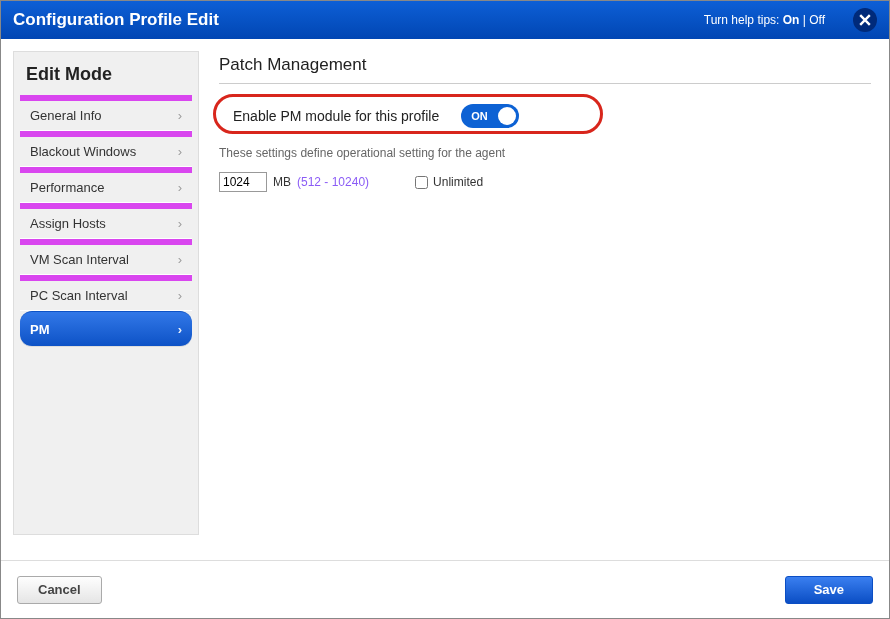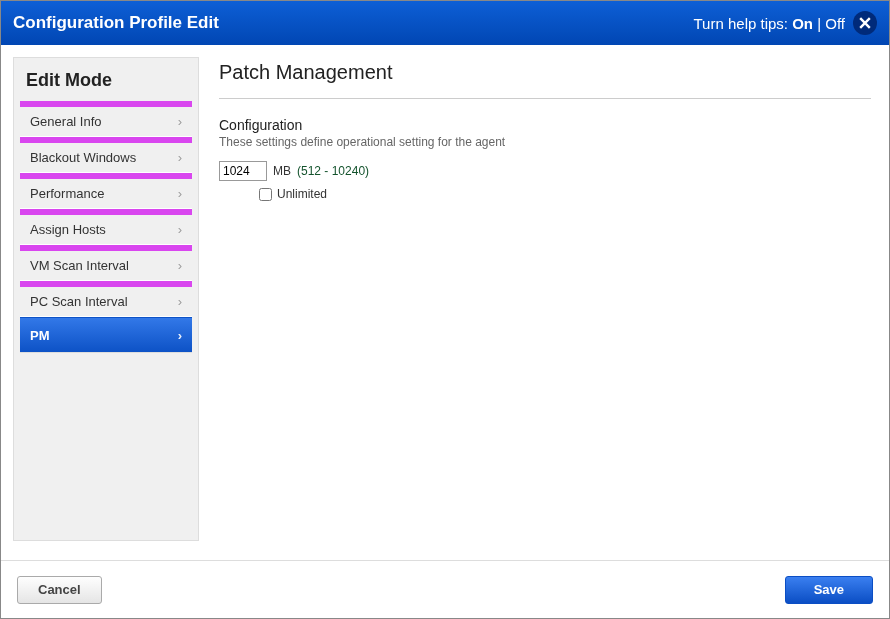--- a/index.html
+++ b/index.html
@@ -8,35 +8,35 @@
     background: #fff;
     width: 890px;
     height: 619px;
     border: 1px solid #888;
     position: relative;
     overflow: hidden;
   }
   .titlebar {
     background: linear-gradient(#0d5fd6, #0146b3);
     color: #fff;
-    height: 44px;
+    height: 38px;
     display: flex;
     align-items: center;
     padding: 8px 12px;
     justify-content: space-between;
   }
   .titlebar .title {
     font-size: 17px;
     font-weight: bold;
   }
   .titlebar .right {
     display: flex;
     align-items: center;
-    gap: 8px;
-    font-size: 15px;
+    gap: 28px;
+    font-size: 12px;
   }
   .close-btn {
     width: 24px; height: 24px;
     border-radius: 50%;
     background: #002a7a;
     display: flex;
     align-items: center;
     justify-content: center;
     cursor: pointer;
   }
@@ -70,34 +70,34 @@
     color: #333;
     border-top: 6px solid #d946ef;
     border-bottom: 1px solid #fff;
     cursor: pointer;
   }
   .side-item:last-child { border-bottom: 1px solid #ddd; }
   .side-item.active {
     background: linear-gradient(#3278e8, #0d52c6);
     color: #fff;
     font-weight: bold;
-    border-radius: 0;
+    border-radius: 12px;
     border-top: 1px solid #0d52c6;
   }
   .chev { opacity: 0.45; }
   .side-item.active .chev { opacity: 0.9; }
 
   .main {
     flex: 1;
     padding: 4px 6px;
   }
   .main-title {
-    font-size: 20px;
+    font-size: 17px;
     color: #222;
-    padding-bottom: 14px;
+    padding-bottom: 8px;
     border-bottom: 1px solid #ccc;
   }
   .enable-row {
     display: flex;
     align-items: center;
     gap: 22px;
     margin: 14px 0 12px 0;
     padding: 6px 14px;
     position: relative;
   }
@@ -146,31 +146,31 @@
   }
   .field-label {
     font-size: 13px; font-weight: bold;
     width: 470px;
   }
   .field-desc {
     font-size: 13px; color: #333;
     margin-top: 14px;
   }
   .field-ctrl {
-    display: flex; flex-direction: column; gap: 6px;
+    display: flex; flex-direction: row; gap: 6px;
     font-size: 12px; color: #333;
   }
   .field-ctrl .l1 { display: flex; align-items: center; gap: 6px; }
   .field-ctrl input[type="text"] {
     width: 48px; height: 20px;
     border: 1px solid #999;
     font-size: 12px;
     padding: 1px 3px;
   }
-  .hint { color: #14532d; }
+  .hint { color: #8b5cf6; }
   .l2 { display: flex; align-items: center; gap: 5px; padding-left: 0; margin-left: 40px; }
   .l2 input[type="checkbox"]{ width:13px; height:13px; }
 
   .footer {
     position: absolute;
     left: 0; right: 0; bottom: 0;
     height: 58px;
     border-top: 1px solid #ddd;
     display: flex;
     justify-content: space-between;
@@ -245,22 +245,29 @@
     </div>
     <div class="side-item active">
       <span>PM</span>
       <span class="chev">›</span>
     </div>
   </div>
 
   <div class="main">
     <div class="main-title">Patch Management</div>
 
-
-    <div class="section-head">Configuration</div>
+    <div class="enable-row">
+      <div class="highlight-ring"></div>
+      <span class="enable-label">Enable PM module for this profile</span>
+      <div class="toggle">
+        <span>ON</span>
+        <div class="knob"></div>
+      </div>
+    </div>
+
     <div class="section-sub">These settings define operational setting for the agent</div>
 
     <div class="field-row">
       <div class="field-ctrl">
         <div class="l1">
           <input type="text" value="1024" style="">
           <span>MB</span>
           <span class="hint">(512 - 10240)</span>
         </div>
         <label class="l2">

